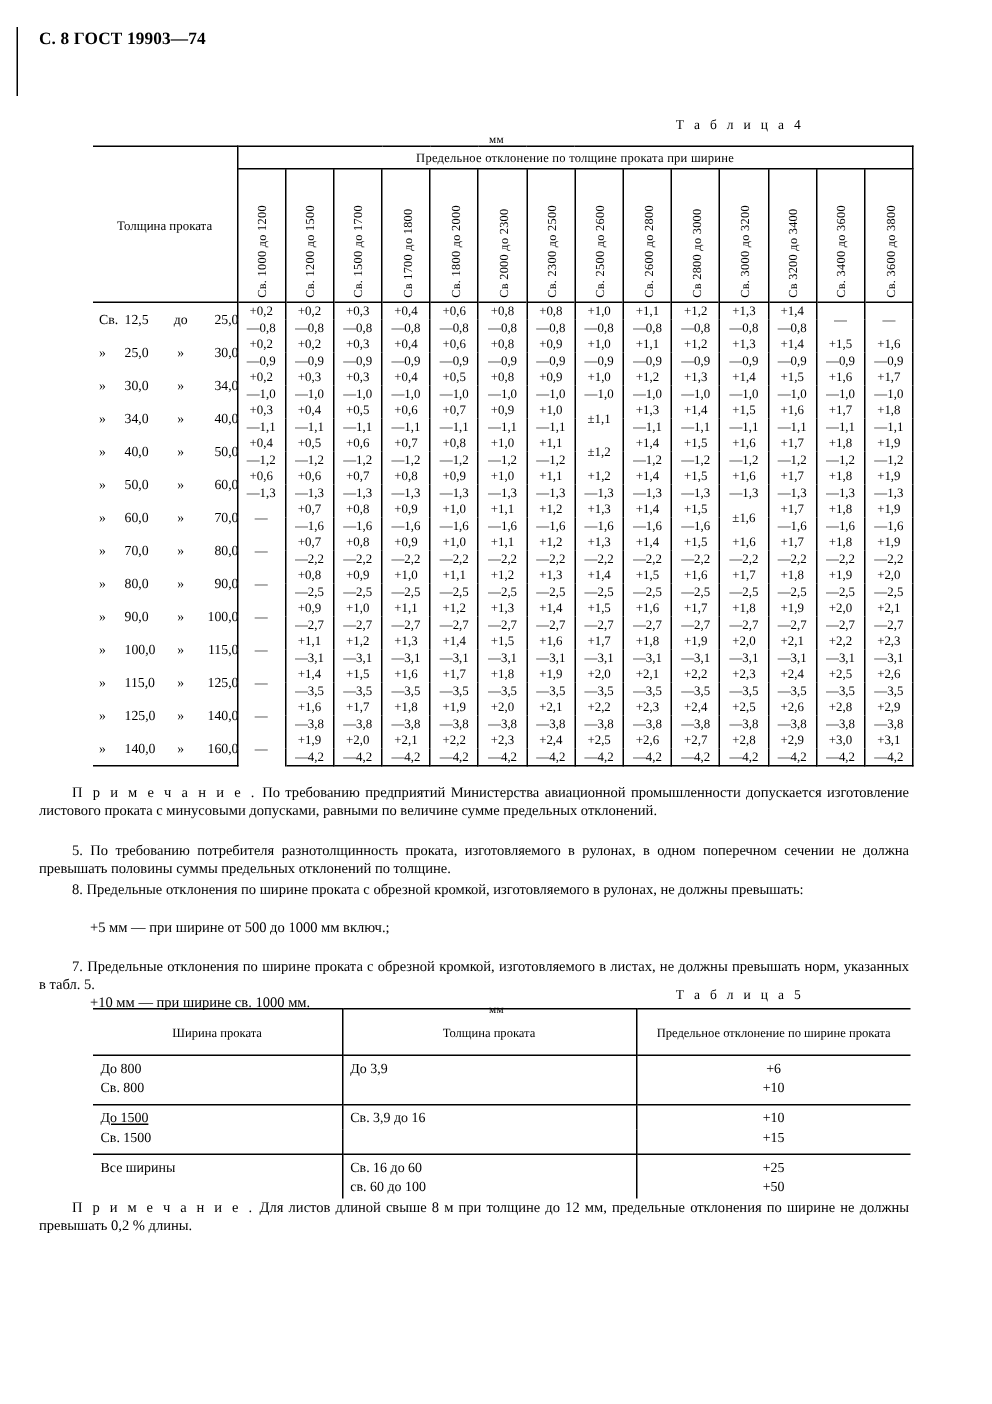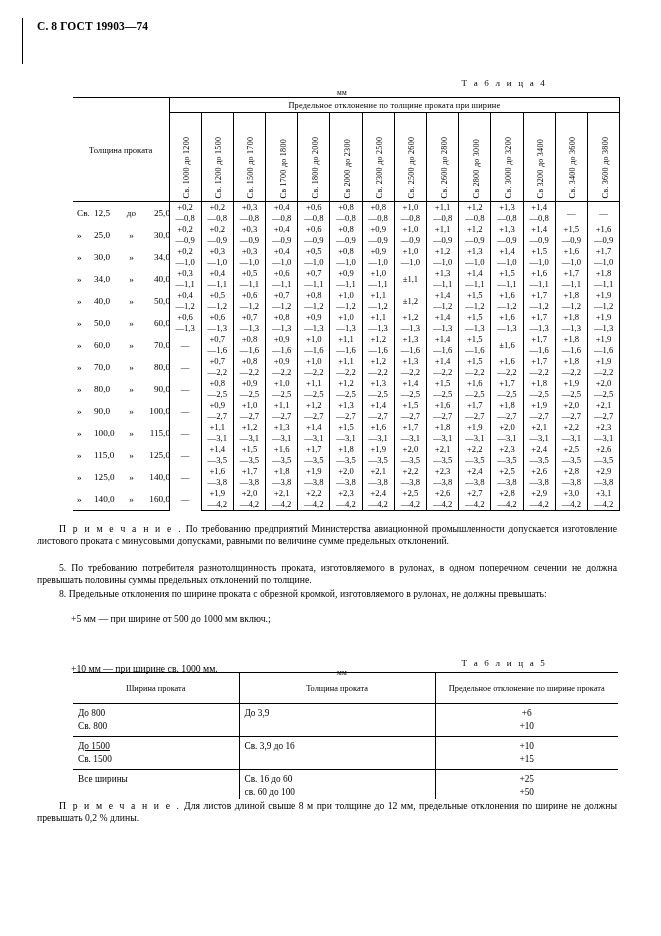--- a/index.html
+++ b/index.html
@@ -6,21 +6,21 @@
   body{
     width:661px;height:936px;
     background:#ffffff;
     font-family:"Liberation Serif","DejaVu Serif",serif;
     color:#000;
     position:relative;
     overflow:hidden;
   }
   .page{
     position:absolute;
-    left:15px;top:0;width:540px;height:936px;
+    left:4px;top:0;width:540px;height:936px;
     padding:0;
   }
   .spine{
     position:absolute;left:7px;top:18px;width:1px;height:46px;background:#000;
   }
   .pagehead{
     position:absolute;left:22px;top:20px;
     font-size:11.5px;font-weight:bold;letter-spacing:.1px;
     white-space:nowrap;
   }
@@ -660,20 +660,23 @@
     <span class="ind"></span><span>5. По требованию потребителя разнотолщинность проката, изготовляемого в рулонах, в одном поперечном сечении не должна превышать половины суммы предельных отклонений по толщине.</span>
   </div>
 
   <div class="para" style="left:22px;top:588px;width:580px;">
     <span class="ind"></span><span>8. Предельные отклонения по ширине проката с обрезной кромкой, изготовляемого в рулонах, не должны превышать:</span>
   </div>
 
   <div class="para" style="left:56px;top:613px;width:560px;text-align:left;">+5 мм — при ширине от 500 до 1000 мм включ.;</div>
   <div class="para" style="left:56px;top:626px;width:560px;text-align:left;margin-top:37px;">+10 мм — при ширине св. 1000 мм.</div>
 
+  <div class="para" style="left:22px;top:639px;width:580px;">
+    <span class="ind"></span><span>7. Предельные отклонения по ширине проката с обрезной кромкой, изготовляемого в листах, не должны превышать норм, указанных в табл. 5.</span>
+  </div>
 
   <div class="tablecaption" style="top:658px;">Т а б л и ц а  5</div>
   <div class="unitmm" style="left:322px;top:668px;">мм</div>
 
   <div class="t5wrap">
     <table class="t5">
       <colgroup>
         <col style="width:166px">
           <col style="width:196px">
           <col style="width:183px">

